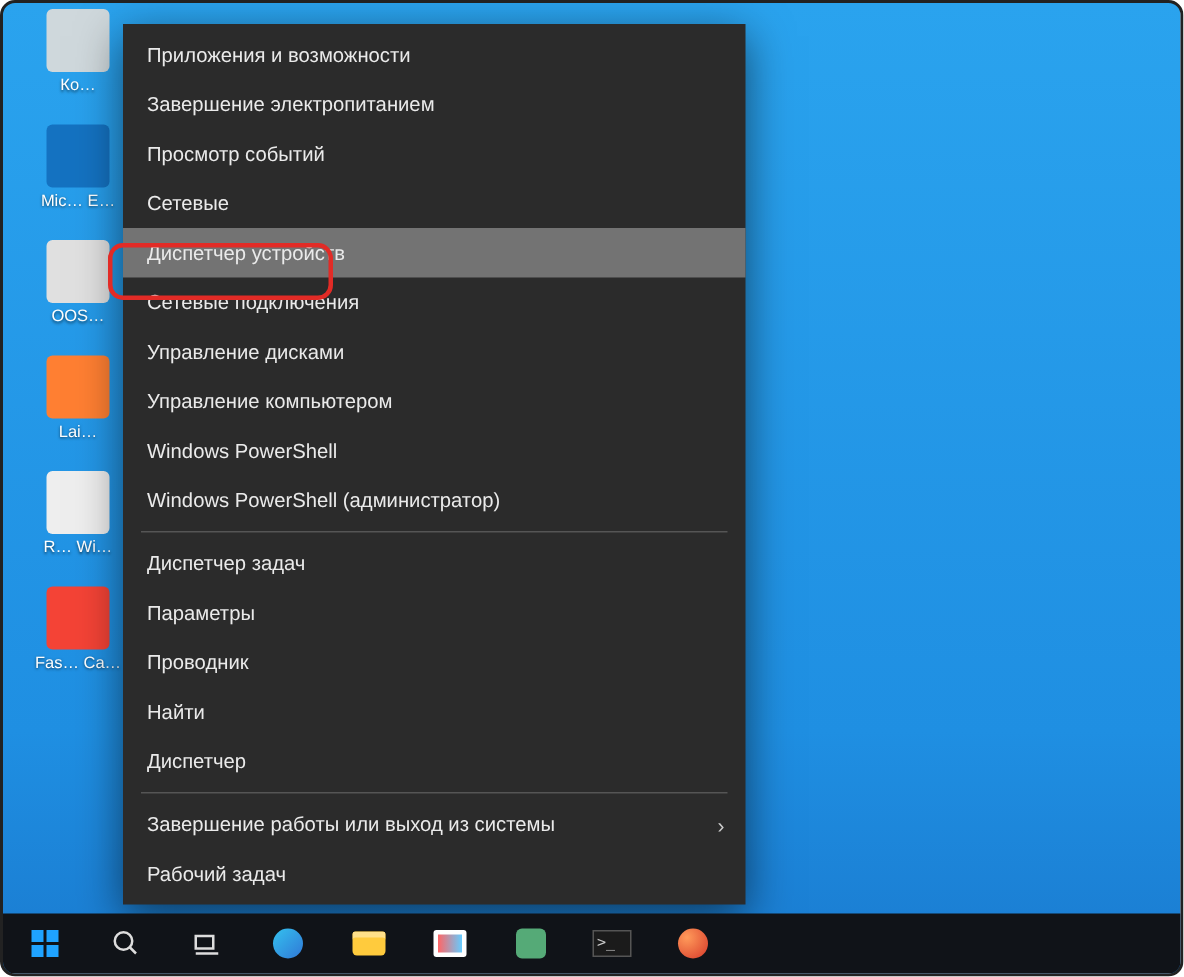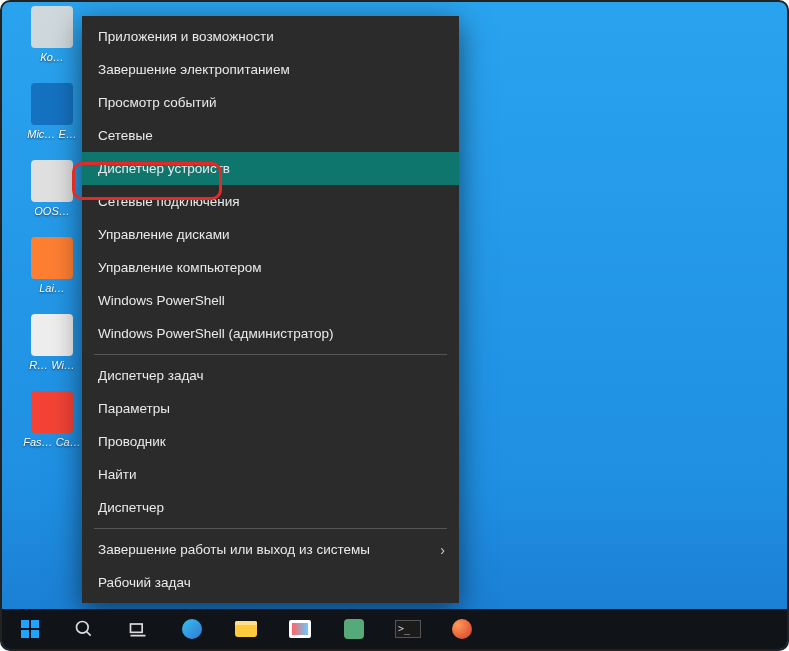--- a/index.html
+++ b/index.html
@@ -32,21 +32,20 @@
   .icon {
     display: flex;
     flex-direction: column;
     align-items: center;
     margin-bottom: 20px;
     color: #fff;
     font-size: 11px;
     text-shadow: 0 1px 2px rgba(0,0,0,.6);
     line-height: 1.1;
     text-align: center;
-    font-style: italic;
   }
   .icon .glyph {
     width: 42px;
     height: 42px;
     border-radius: 4px;
     margin-bottom: 3px;
     display: flex;
     align-items: center;
     justify-content: center;
     font-size: 22px;
@@ -92,38 +91,38 @@
   .tb-store::before{content:"";position:absolute;inset:3px;background:linear-gradient(90deg,#f66,#6cf);}
   .tb-term { width:26px; height:18px; background:#1b1b1b; border:1px solid #555; color:#ccc; font:10px/16px monospace; text-align:left; padding-left:2px; box-sizing:border-box;}
   .tb-opera { width:20px; height:20px; border-radius:50%; background:radial-gradient(circle at 30% 30%,#ff9a5a,#d73a2a);}
   .tb-unknown { width:20px; height:20px; background:#5a7; border-radius:4px;}
 
   
   .winx-menu {
     position: absolute;
     left: 80px;
     top: 14px;
-    width: 377px;
+    width: 415px;
     background: #2b2b2b;
     box-shadow: 0 8px 28px rgba(0,0,0,.55);
     padding: 4px 0;
   }
   .menu-item {
     position: relative;
     height: 33px;
     display: flex;
     align-items: center;
     padding: 0 16px;
     color: #eaeaea;
     font-size: 13.5px;
     white-space: nowrap;
     cursor: default;
   }
   .menu-item.highlight {
-    background: #0f766e;
+    background: #737373;
   }
   .menu-item .arrow {
     position: absolute;
     right: 14px;
     font-size: 14px;
     color: #ccc;
   }
   .menu-sep {
     height: 1px;
     background: #555;

